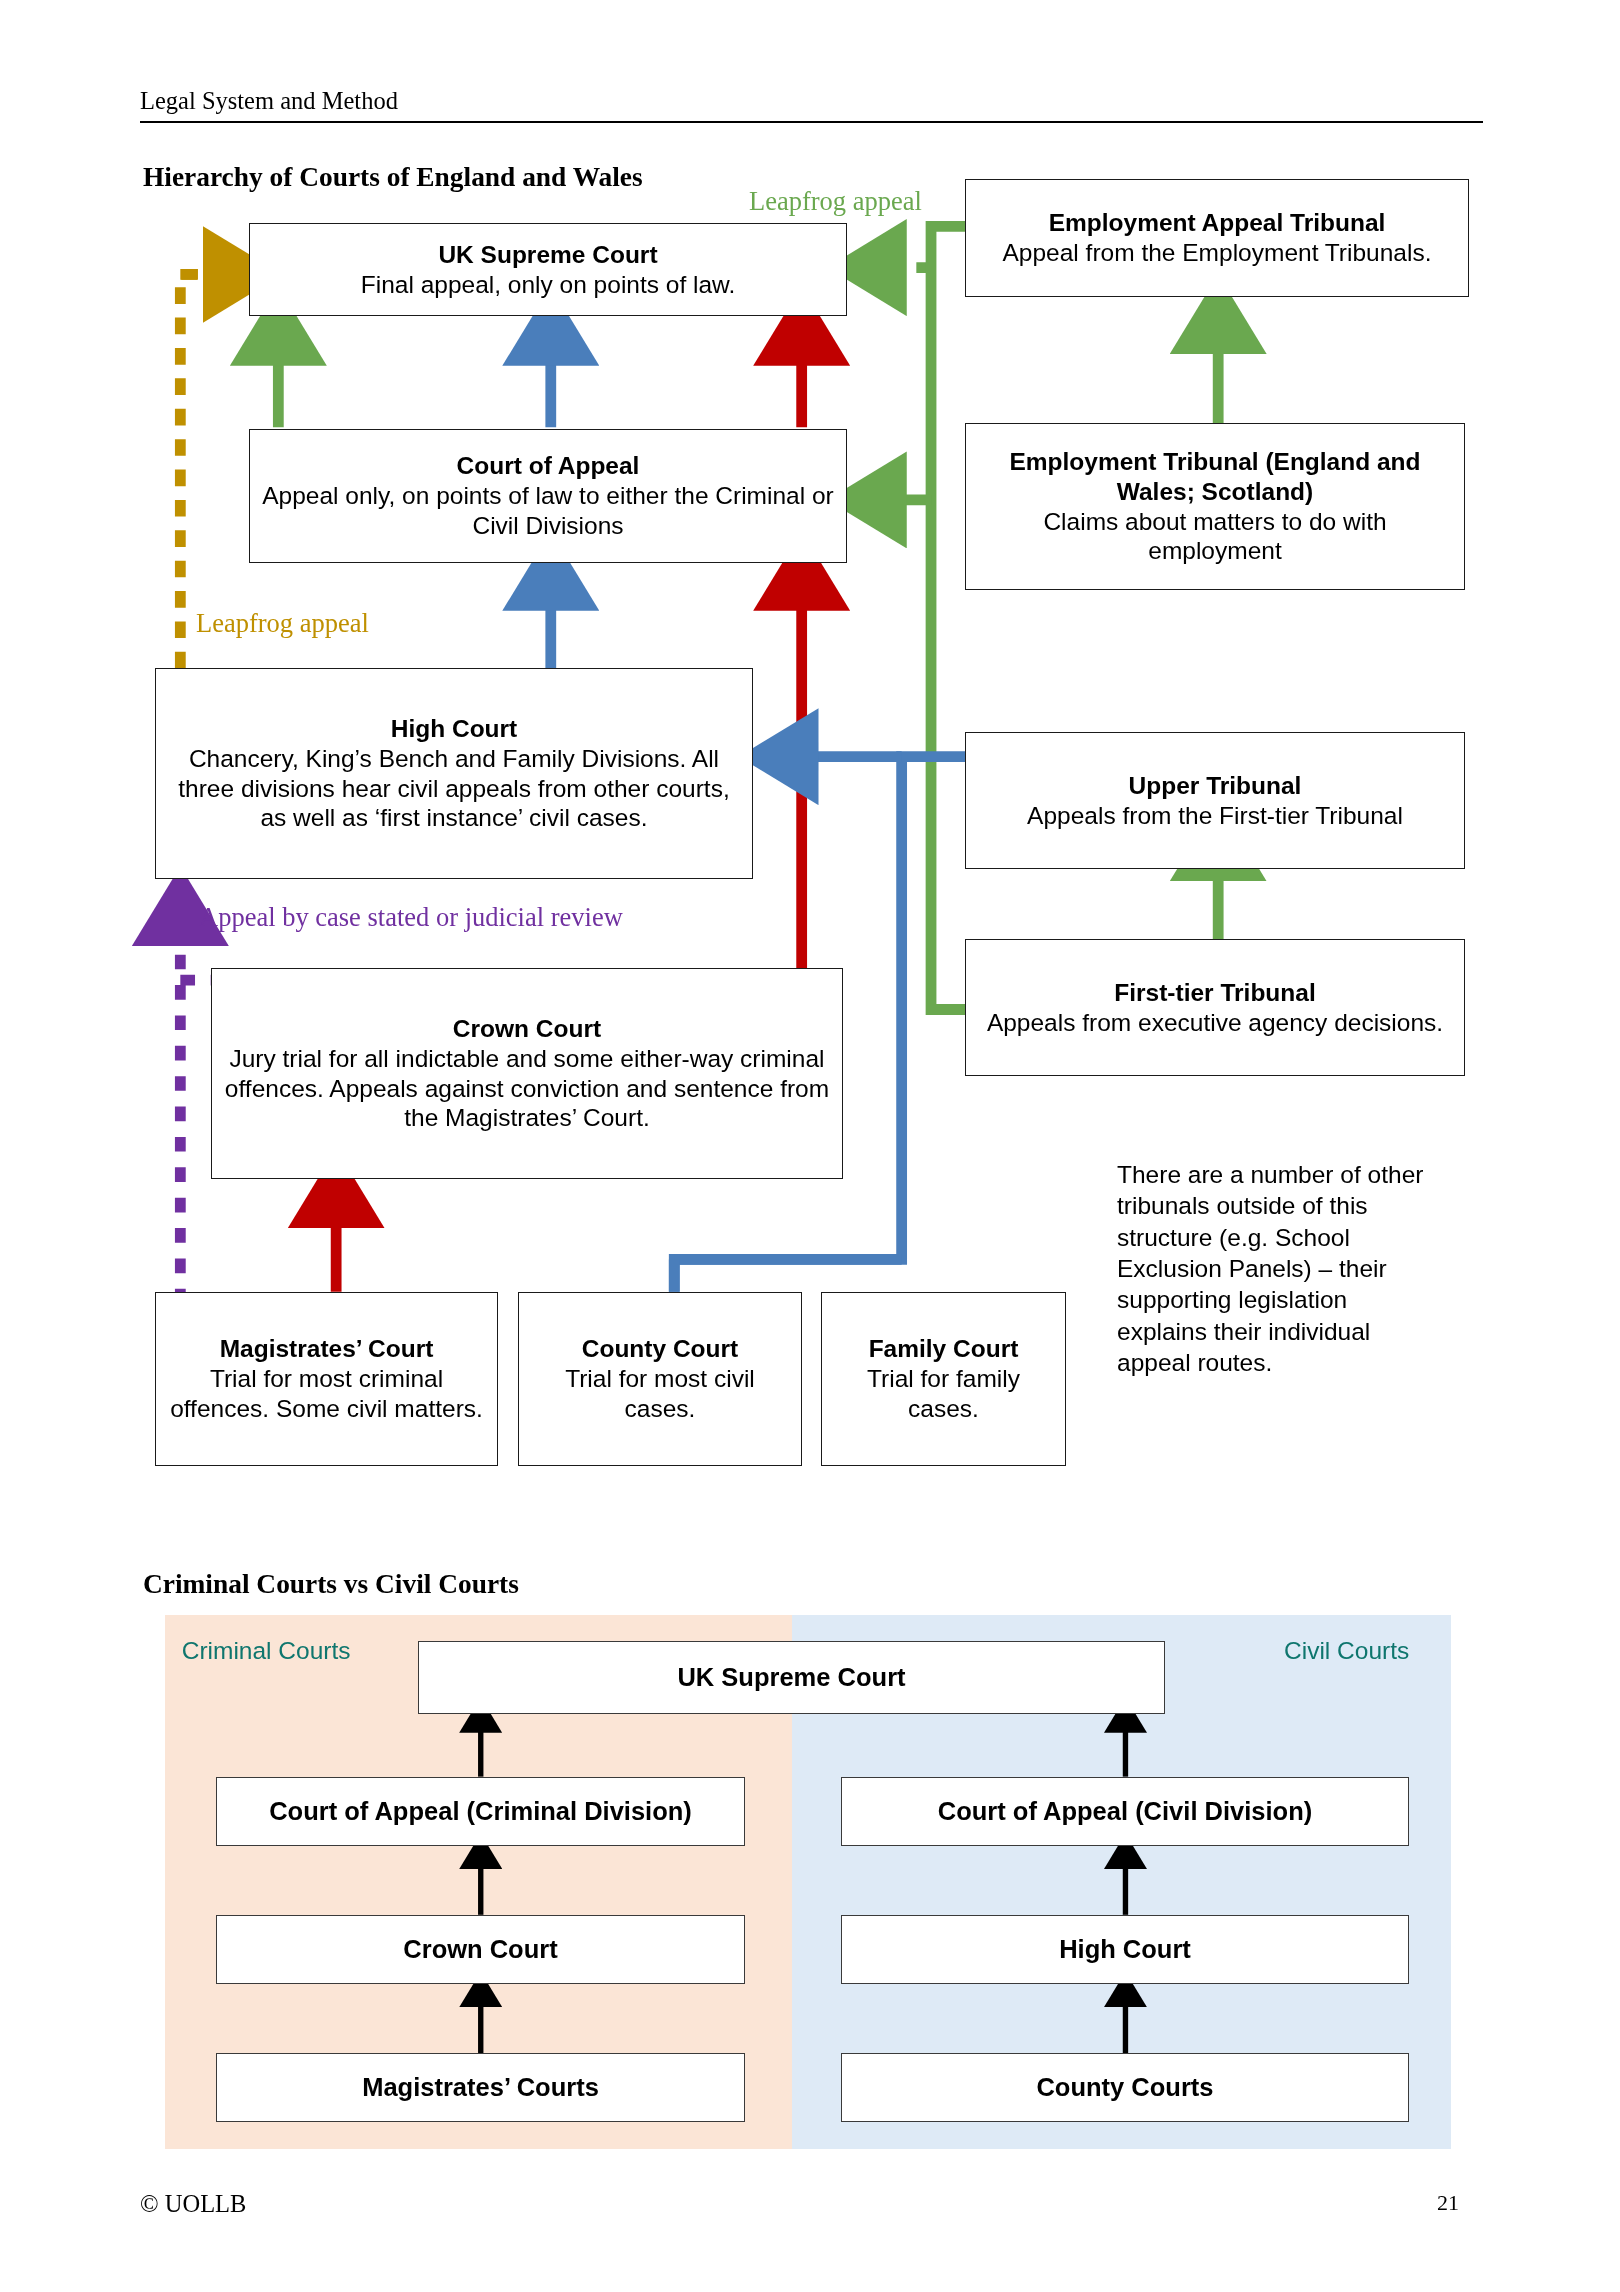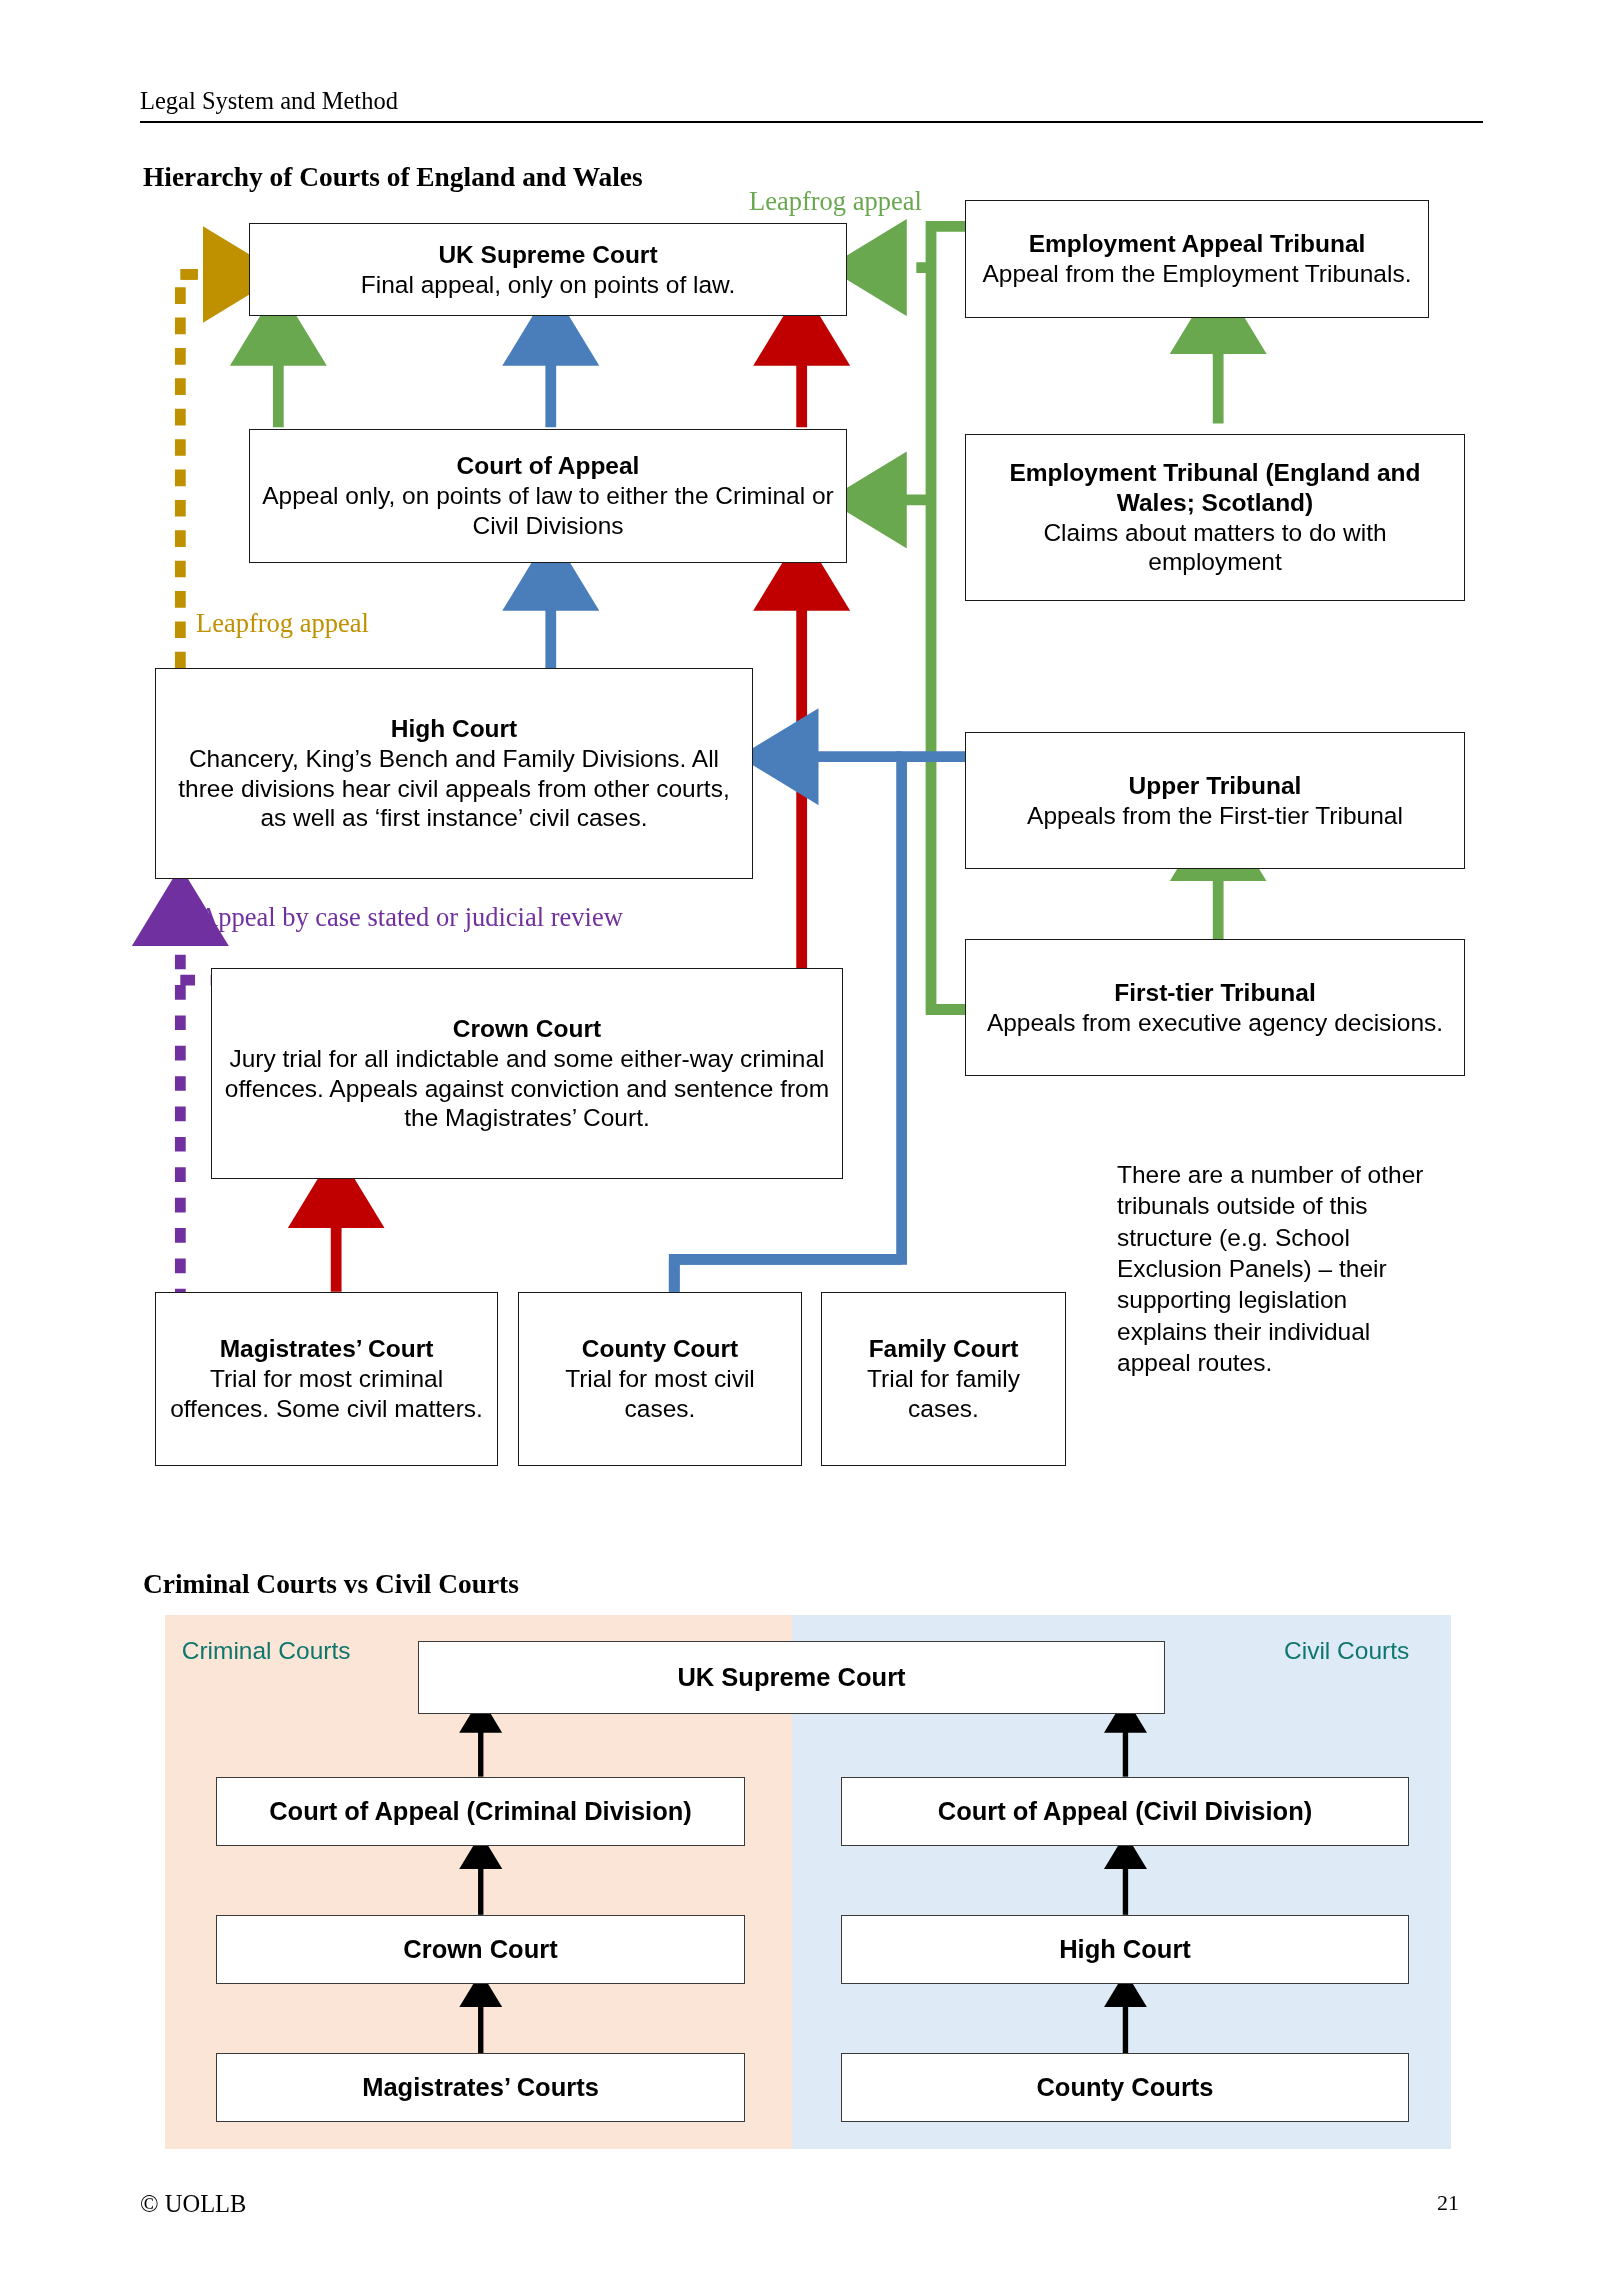--- a/index.html
+++ b/index.html
@@ -82,23 +82,23 @@
     font-weight: bold;
     display: block;
   }
   .node .node-desc {
     font-weight: normal;
     display: block;
   }
 
   
   #node-uksc        { left: 249px;  top: 223px;  width: 598px;  height: 93px; }
-  #node-eat         { left: 965px;  top: 200px;  width: 464px;  height: 118px; }
+  #node-eat         { left: 965px;  top: 179px;  width: 504px;  height: 118px; }
   #node-coa         { left: 249px;  top: 429px;  width: 598px;  height: 134px; }
-  #node-et          { left: 965px;  top: 423px;  width: 500px;  height: 167px; margin-top: 11px; }
+  #node-et          { left: 965px;  top: 423px;  width: 500px;  height: 167px; }
   #node-hc          { left: 155px;  top: 668px;  width: 598px;  height: 211px; }
   #node-ut          { left: 965px;  top: 732px;  width: 500px;  height: 137px; }
   #node-ftt         { left: 965px;  top: 939px;  width: 500px;  height: 137px; text-align: center; }
   #node-crown       { left: 211px;  top: 968px;  width: 632px;  height: 211px; }
   #node-magistrates { left: 155px;  top: 1292px; width: 343px;  height: 174px; }
   #node-county      { left: 518px;  top: 1292px; width: 284px;  height: 174px; }
   #node-family      { left: 821px;  top: 1292px; width: 245px;  height: 174px; }
 
   
   .diagram-label {

